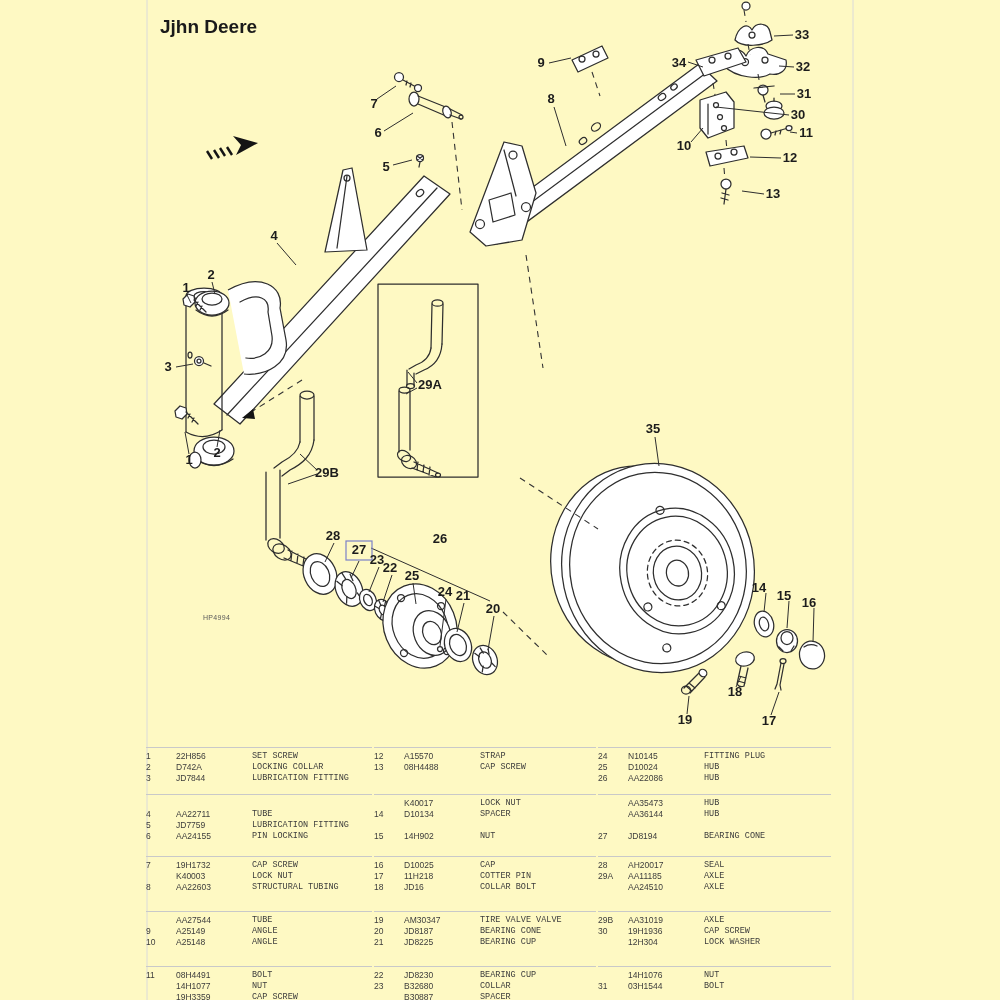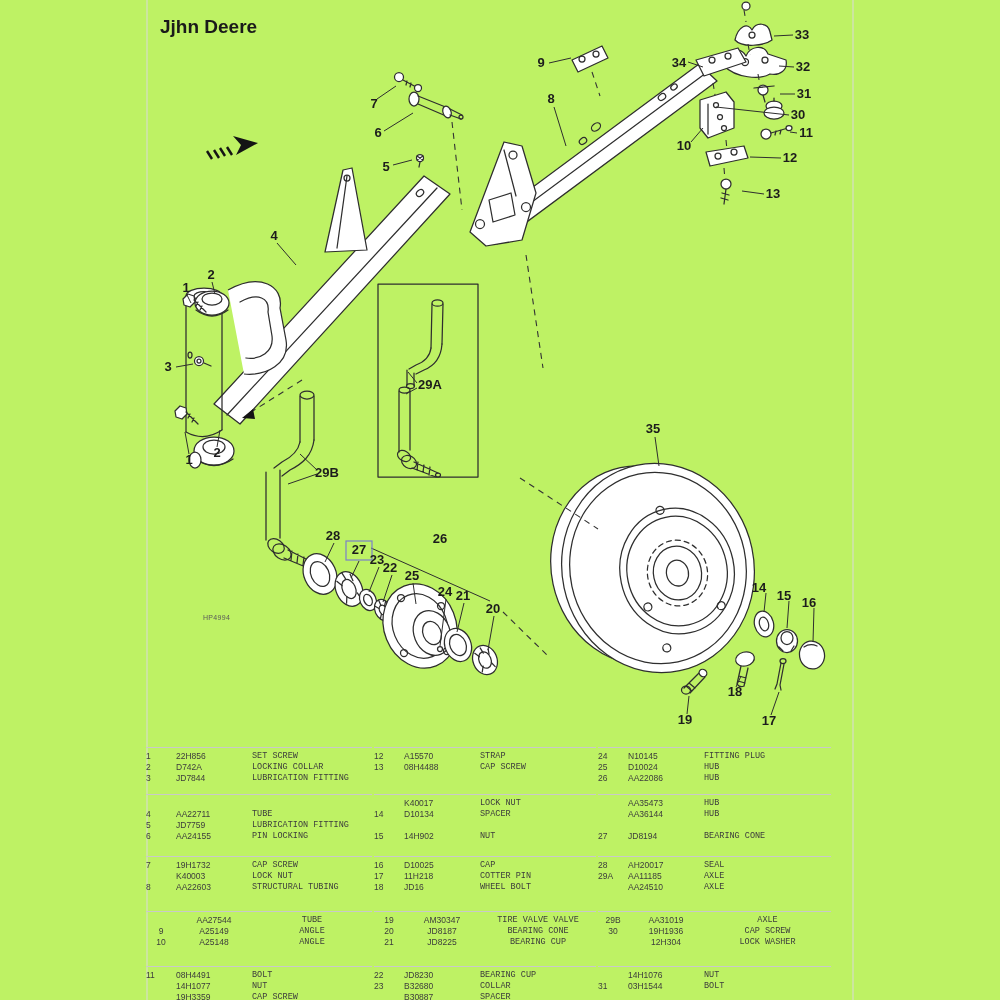--- a/index.html
+++ b/index.html
@@ -1,16 +1,16 @@
 <!DOCTYPE html>
 <html><head>
 <meta charset="utf-8">
 <style>
   html,body{margin:0;padding:0;background:#fff;}
-  .page{position:relative;width:1000px;height:1000px;background:#bef264;overflow:hidden;
+  .page{position:relative;width:1000px;height:1000px;background:#fef9c3;overflow:hidden;
         font-family:"Liberation Sans",sans-serif;}
   .title{position:absolute;left:160px;top:16px;font-size:19px;font-weight:700;color:#1a1a1a;}
   .figcode{position:absolute;left:203px;top:614px;font-size:7px;color:#5a5a5a;letter-spacing:.3px;}
   svg.diagram{position:absolute;left:0;top:0;}
   .s{stroke:#2e2e2e;fill:none;stroke-width:1.25;stroke-linecap:round;stroke-linejoin:round;}
   .sw{stroke:#2e2e2e;fill:#fff;stroke-width:1.25;stroke-linejoin:round;}
   .sf{fill:#141414;stroke:none;}
   .dash{stroke:#333;fill:none;stroke-width:1.1;stroke-dasharray:6 5;}
   .ld{stroke:#2e2e2e;fill:none;stroke-width:1;}
   .edge{stroke:#dadada;stroke-width:1;}
@@ -19,21 +19,21 @@
   .cbox{fill:none;stroke-width:1.2;}
   
   .pcol{position:absolute;top:747px;font-size:8.5px;color:#3c3c3c;}
   .pcol1{left:146px;width:226px;}
   .pcol2{left:374px;width:222px;}
   .pcol3{left:598px;width:233px;}
   .pblock{border-top:1px solid #c9c9c9;padding-top:3px;box-sizing:border-box;}
   .pblock:nth-child(1){height:47px;}
   .pblock:nth-child(2){height:62px;}
   .pblock:nth-child(3){height:55px;}
-  .pblock:nth-child(4){height:55px;text-align:center;}
+  .pblock:nth-child(4){height:55px;}
   .pblock:nth-child(5){height:40px;}
   .prow{display:flex;height:10.9px;line-height:10.6px;white-space:nowrap;}
   .pref{width:30px;}
   .ppn{width:76px;}
   .pds{flex:1;font-family:Liberation Mono, monospace;}
 </style>
 </head>
 <body>
 
 <div class="page">
@@ -447,21 +447,21 @@
             <span class="pds">CAP</span>
           </div>
           <div class="prow">
             <span class="pref">17</span>
             <span class="ppn">11H218</span>
             <span class="pds">COTTER PIN</span>
           </div>
           <div class="prow">
             <span class="pref">18</span>
             <span class="ppn">JD16</span>
-            <span class="pds">WHEEL BOLT</span>
+            <span class="pds">COLLAR BOLT</span>
           </div>
         </div>
         <div class="pblock">
           <div class="prow">
             <span class="pref">19</span>
             <span class="ppn">AM30347</span>
             <span class="pds">TIRE VALVE VALVE</span>
           </div>
           <div class="prow">
             <span class="pref">20</span>

